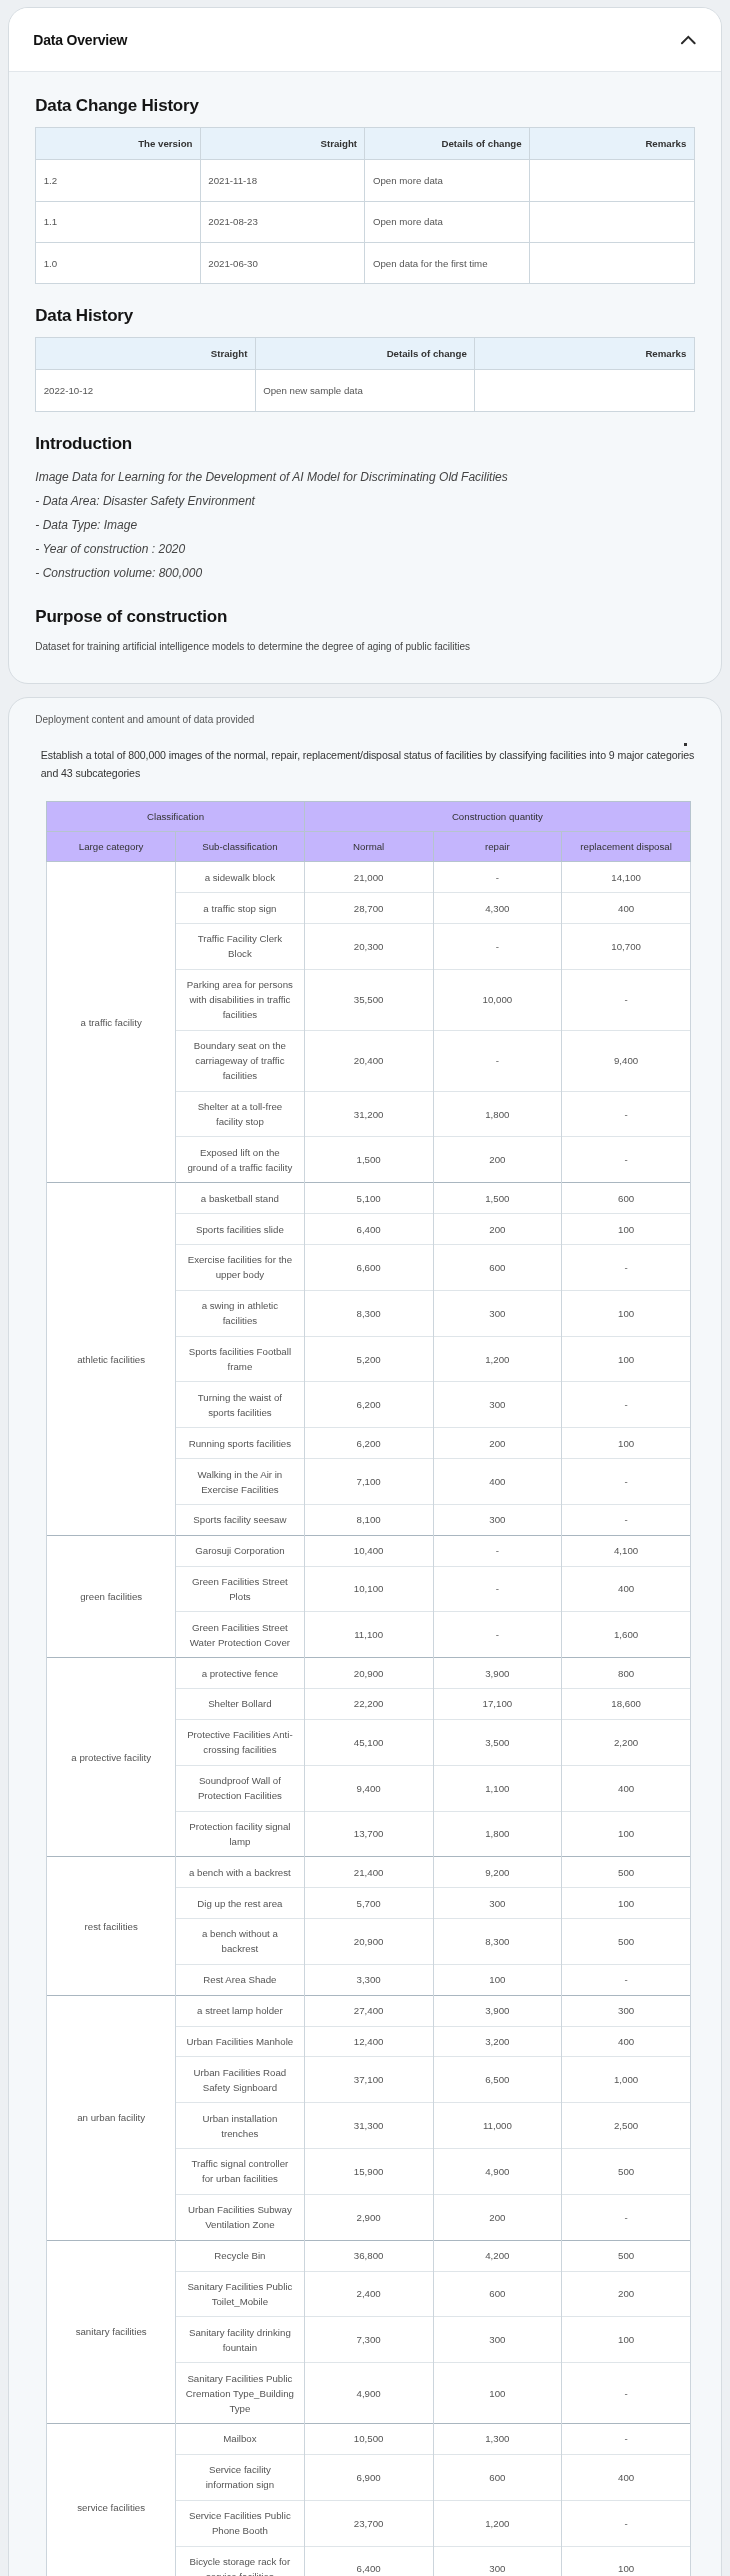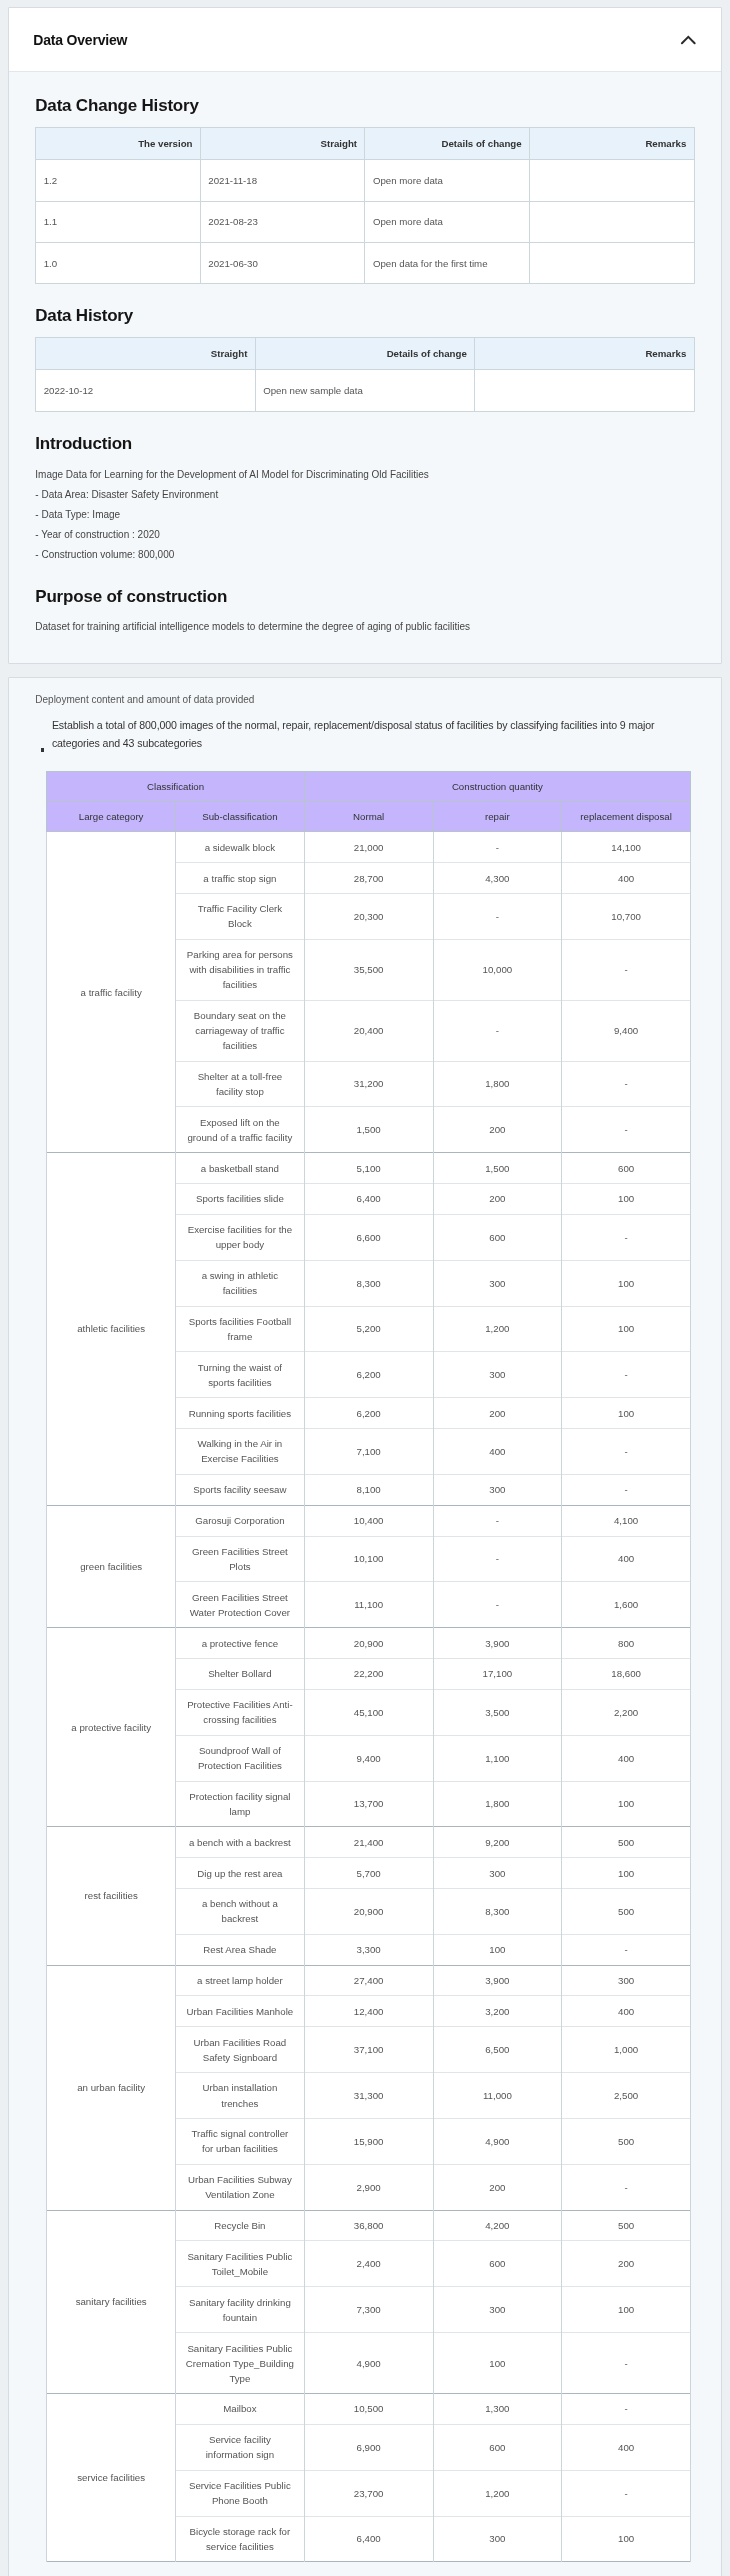--- a/index.html
+++ b/index.html
@@ -6,21 +6,21 @@
   html, body { background: #edf0f3; }
   body {
     width: 730px;
     font-family: "Liberation Sans", sans-serif;
     padding: 7.4px 8.3px 11px 8.3px;
     color: #333;
   }
   .card {
     background: #f5f8fa;
     border: 0.9px solid #d6dce1;
-    border-radius: 1px;
+    border-radius: 20px;
     overflow: hidden;
     margin-bottom: 13px;
   }
   .card-header {
     background: #ffffff;
     padding: 0 24px;
     height: 64px;
     display: flex;
     align-items: center;
     justify-content: space-between;
@@ -61,39 +61,41 @@
   table.history td {
     font-size: 9.7px;
     color: #555;
     padding: 14.7px 7.4px;
     border: 0.9px solid #ccd6dd;
     text-align: left;
     background: #fff;
   }
   
   .intro-line {
-    font-size: 10px;
+    font-size: 12px;
     color: #444;
     line-height: 2.0;
+    font-style: italic;
   }
   .purpose-text {
     font-size: 10px;
     color: #444;
     line-height: 1.7;
   }
   
   .stats-intro {
     font-size: 10px;
     color: #555;
     margin: 14.7px 0 11px 0;
   }
   .bullet-row {
     display: flex;
     align-items: flex-end;
     margin: 0 0 5.5px 5.5px;
+    flex-direction: column;
   }
   .bullet-glyph {
     width: 3.7px; height: 3.7px;
     background: #333;
     margin: 6.4px 7.4px 0 0;
     flex: none;
   }
   .bullet-text {
     font-size: 10.6px;
     color: #333;

